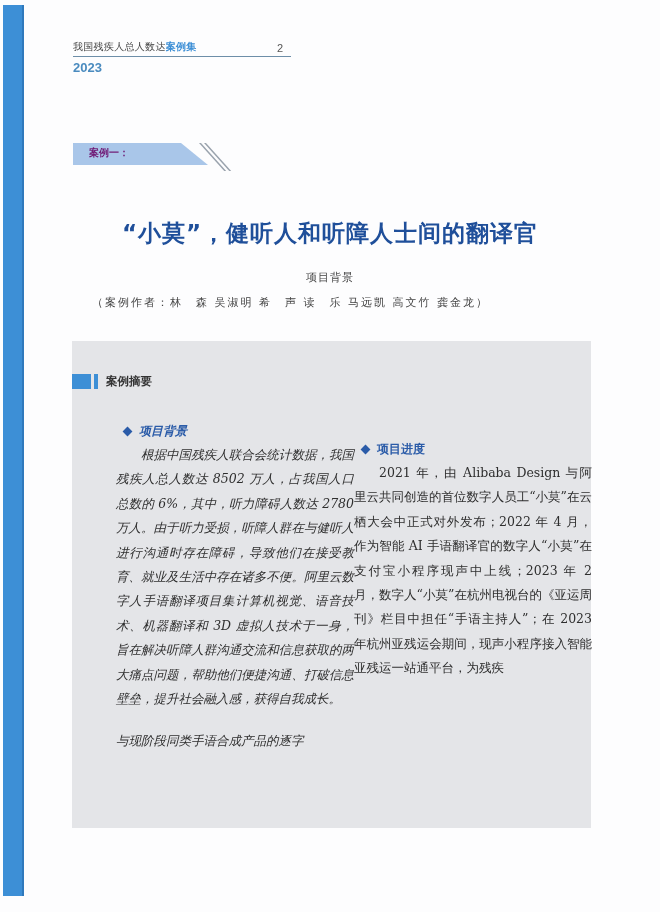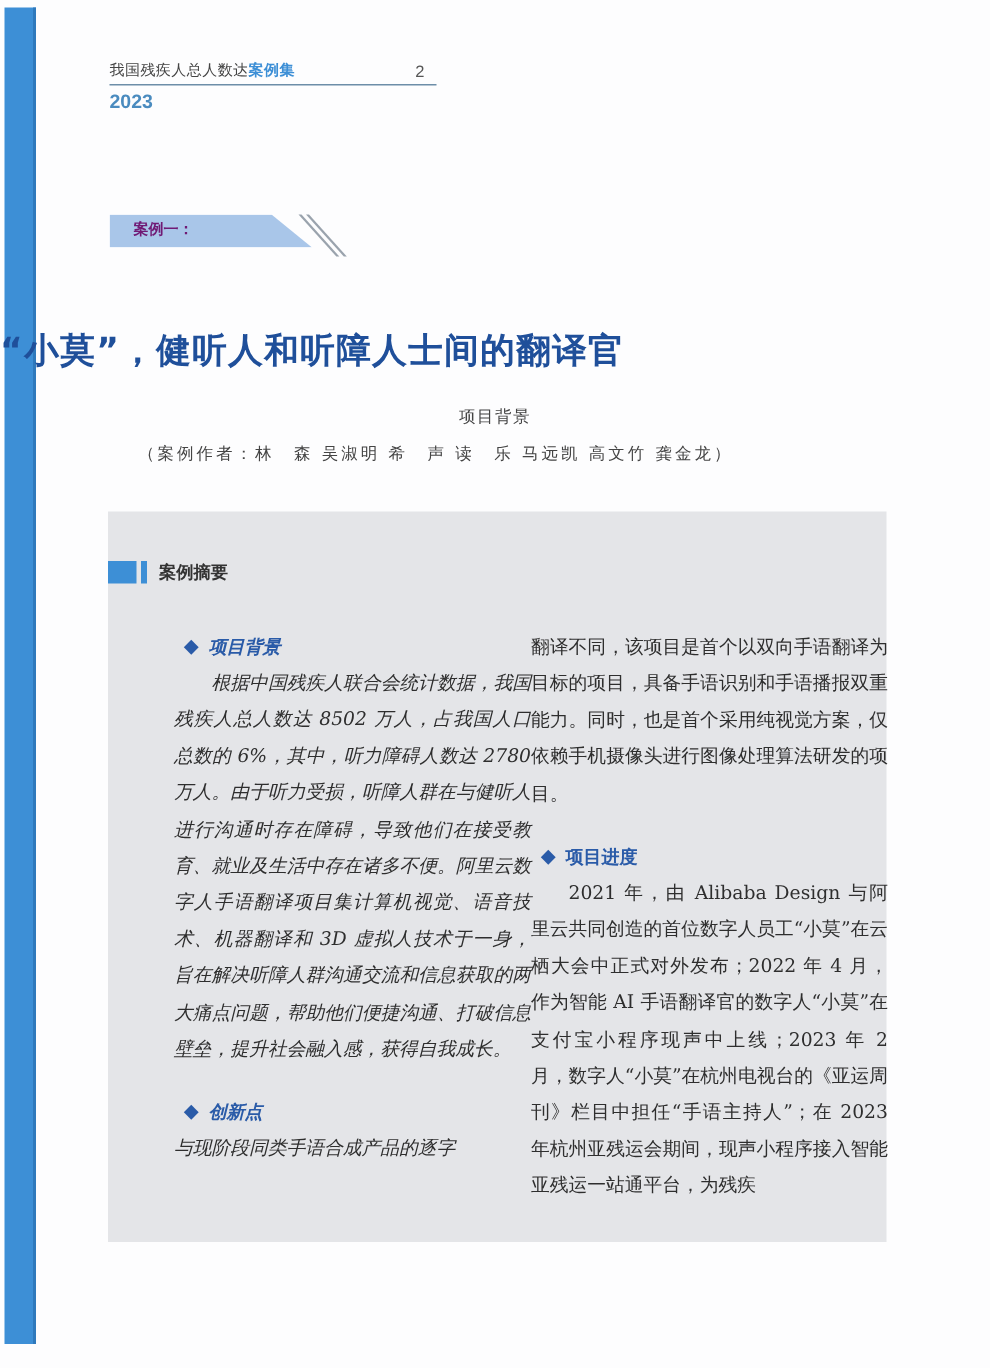--- a/index.html
+++ b/index.html
@@ -16,21 +16,21 @@
     .header .page-no { font-family: "Liberation Sans", sans-serif; font-size: 11px; color: #555; margin-right: 8px; }
     .header .rule { height: 1px; background: #6d8ea8; margin-top: 2px; }
     .header .year { font-family: "Liberation Sans", sans-serif; font-weight: bold; font-size: 13px; color: #4a8bbf; margin-top: 3px; }
 
     .case-tag { position: absolute; left: 73px; top: 143px; width: 148px; height: 22px; }
     .case-tag .bg { position: absolute; left: 0; top: 0; width: 135px; height: 22px; background: #a9c6e9;
                     clip-path: polygon(0 0, 80% 0, 100% 100%, 0 100%); }
     .case-tag .stripe { position: absolute; top: 0; width: 2px; height: 28px; background: #9aa3ad; transform: skewX(42deg); transform-origin: top left; }
     .case-tag .label { position: absolute; left: 16px; top: 3px; font-family: "DejaVu Sans", sans-serif; font-weight: bold; font-size: 10px; color: #701a75; }
 
-    .title { position: absolute; left: 0; width: 660px; top: 218px; text-align: left;
+    .title { position: absolute; left: 0; width: 660px; top: 218px; text-align: center;
              font-family: "DejaVu Sans", sans-serif; font-weight: bold; font-size: 23px; color: #1f4f9a; letter-spacing: 1px; }
     .org { position: absolute; left: 0; width: 660px; top: 270px; text-align: center; font-size: 11px; color: #444; letter-spacing: 1px; }
     .authors { position: absolute; left: 0; width: 581px; top: 295px; text-align: center; font-size: 11px; color: #444; letter-spacing: 2px; }
 
     .panel { position: absolute; left: 72px; top: 341px; width: 519px; height: 487px; background: #e4e5e8; }
     .panel-head { position: absolute; left: 0; top: 33px; height: 15px; display: flex; align-items: center; }
     .panel-head .sq { width: 19px; height: 15px; background: #3d8fd6; }
     .panel-head .bar { width: 4px; height: 15px; background: #3d8fd6; margin-left: 3px; }
     .panel-head .txt { margin-left: 8px; font-family: "DejaVu Sans", sans-serif; font-weight: bold; font-size: 11.5px; color: #333; }
 
@@ -78,28 +78,23 @@
   </div>
 </div>
 
 <div class="col col-left" style="top:419px">
   <div class="sec-head">
     <span class="diamond"></span>
     <span>项目背景</span>
   </div>
   <p class="para">根据中国残疾人联合会统计数据，我国残疾人总人数达 8502 万人，占我国人口总数的 6%，其中，听力障碍人数达 2780 万人。由于听力受损，听障人群在与健听人进行沟通时存在障碍，导致他们在接受教育、就业及生活中存在诸多不便。阿里云数字人手语翻译项目集计算机视觉、语音技术、机器翻译和 3D 虚拟人技术于一身，旨在解决听障人群沟通交流和信息获取的两大痛点问题，帮助他们便捷沟通、打破信息壁垒，提升社会融入感，获得自我成长。</p>
   <div class="gap"></div>
-  <div class="sec-head">
-    <span class="diamond"></span>
-    <span>创新点</span>
-  </div>
   <p class="para noindent">与现阶段同类手语合成产品的逐字</p>
 </div>
 
 <div class="col col-right">
-  <p class="para noindent">翻译不同，该项目是首个以双向手语翻译为目标的项目，具备手语识别和手语播报双重能力。同时，也是首个采用纯视觉方案，仅依赖手机摄像头进行图像处理算法研发的项目。</p>
   <div class="gap"></div>
   <div class="sec-head">
     <span class="diamond"></span>
     <span>项目进度</span>
   </div>
   <p class="para">2021 年，由 Alibaba Design 与阿里云共同创造的首位数字人员工“小莫”在云栖大会中正式对外发布；2022 年 4 月，作为智能 AI 手语翻译官的数字人“小莫”在支付宝小程序现声中上线；2023 年 2 月，数字人“小莫”在杭州电视台的《亚运周刊》栏目中担任“手语主持人”；在 2023 年杭州亚残运会期间，现声小程序接入智能亚残运一站通平台，为残疾</p>
 </div>
 
 </body></html>

